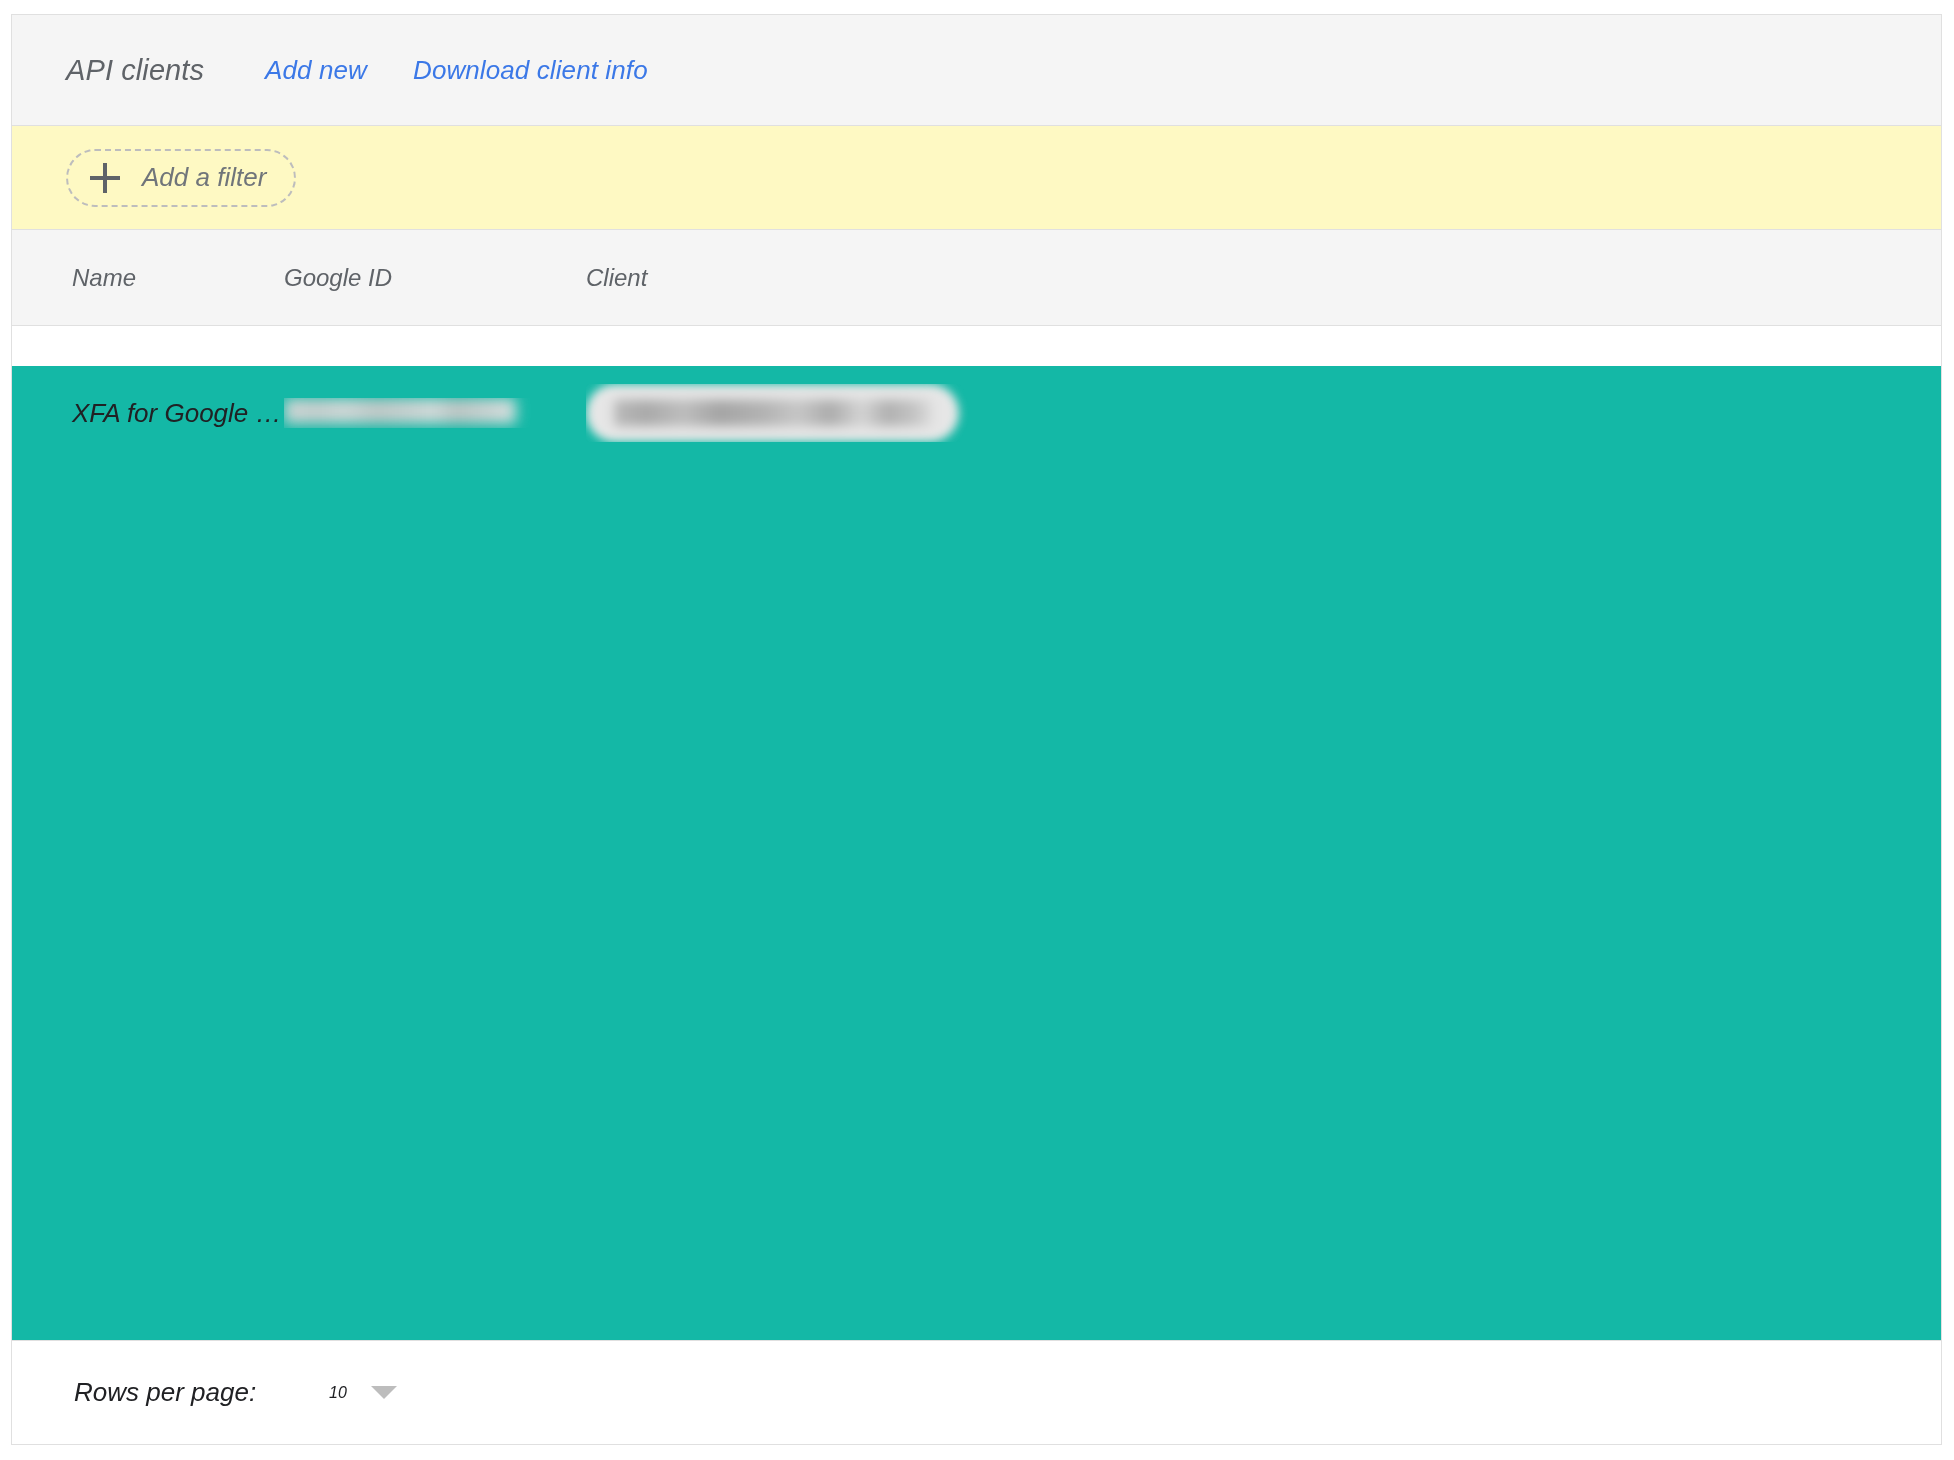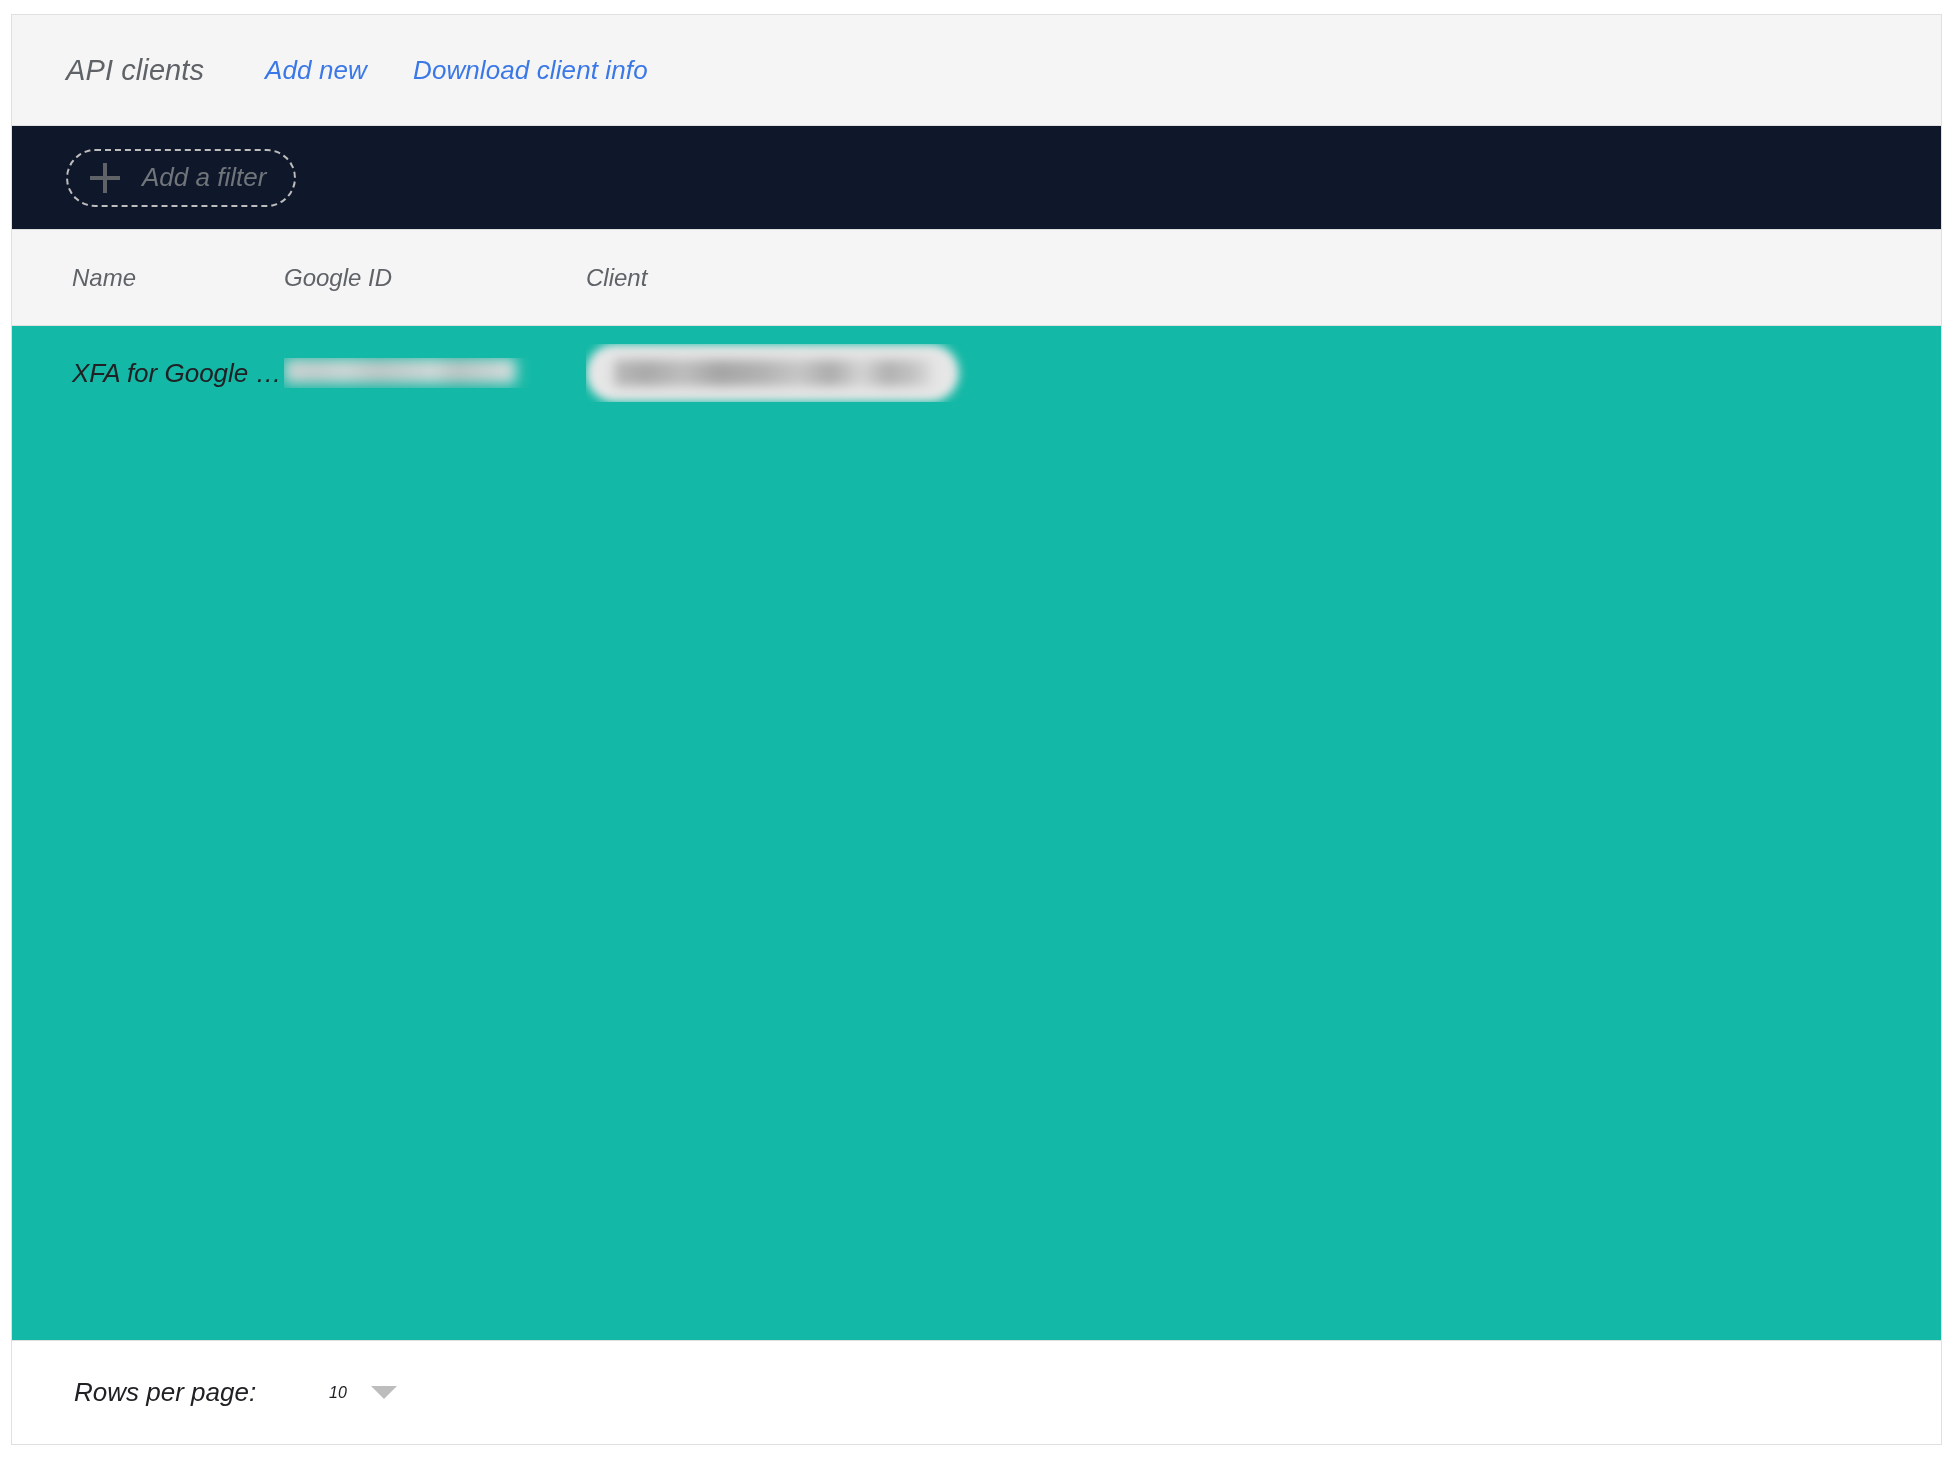--- a/index.html
+++ b/index.html
@@ -61,21 +61,21 @@
     cursor: pointer;
     letter-spacing: 0.1px;
   }
   .toolbar-action.first { margin-left: 61px; }
   .toolbar-action.second { margin-left: 46px; }
 
   
   .filterbar {
     flex: 0 0 104px;
     height: 104px;
-    background: #0f172a;
+    background: #fef9c3;
     border-bottom: 1px solid #e0e0e0;
     display: flex;
     align-items: center;
     padding-left: 54px;
     box-sizing: border-box;
   }
   .filter-chip {
     display: inline-flex;
     align-items: center;
     height: 58px;
@@ -111,20 +111,21 @@
     white-space: nowrap;
   }
 
   
   .table {
     flex: 1 1 auto;
     display: flex;
     flex-direction: column;
     min-height: 0;
     background: #ffffff;
+    gap: 40px;
   }
   .thead {
     flex: 0 0 96px;
     height: 96px;
     background: #f5f5f5;
     border-bottom: 1px solid #e0e0e0;
     display: flex;
     align-items: center;
     box-sizing: border-box;
   }

